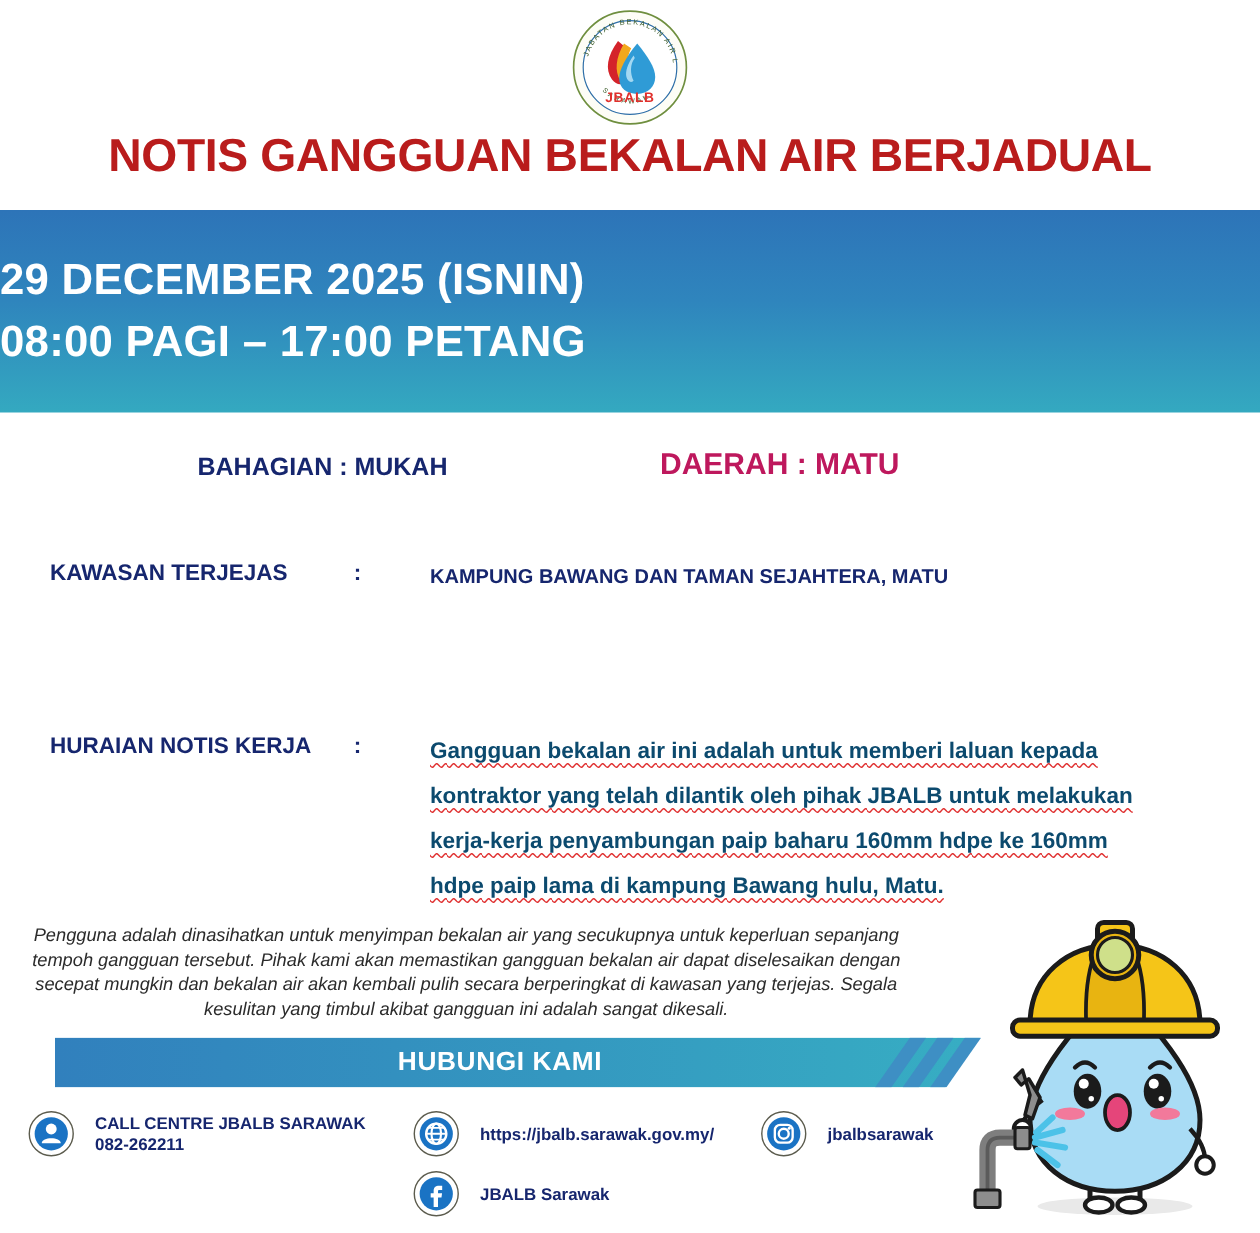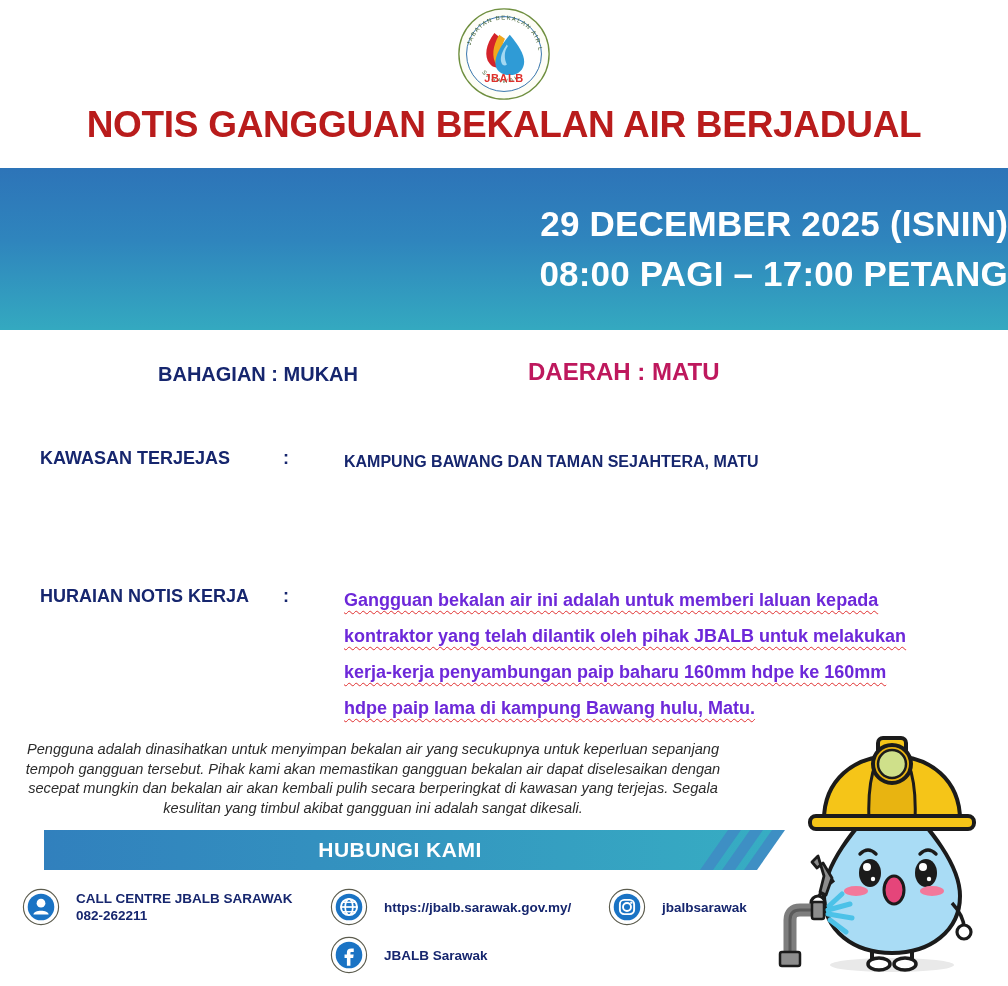--- a/index.html
+++ b/index.html
@@ -19,21 +19,21 @@
   
   .title { position:absolute; left:0; top:104px; width:1008px;
            text-align:center; font-size:37px; font-weight:bold;
            letter-spacing:-0.3px; color:#b91c1c;
            font-family:"Liberation Sans", sans-serif; }
 
   
   .date-banner { position:absolute; left:0; top:168px; width:1008px; height:162px;
                  background:linear-gradient(180deg,#2d74b8 0%,#2f85bd 45%,#34a9c0 100%);
                  display:flex; flex-direction:column;
-                 align-items:flex-end; justify-content:center; }
+                 align-items:flex-start; justify-content:center; }
   .date-line { color:#ffffff; font-size:35px; font-weight:bold;
                letter-spacing:0.2px; line-height:1.42; }
 
   
   .div-row { position:absolute; top:363px; left:0; width:1008px; }
   .div-bahagian { position:absolute; left:158px; top:0; font-size:20px;
                   font-weight:bold; color:#16266e; }
   .div-daerah { position:absolute; left:528px; top:-5px; font-size:24px;
                 font-weight:bold; color:#be185d; }
 
@@ -44,21 +44,21 @@
 
   #kawasan { top:448px; }
   #kawasan .field-label { left:40px; top:0; }
   #kawasan .field-colon { left:283px; top:0; }
   #kawasan .field-value { left:344px; top:5px; }
 
   #huraian { top:586px; }
   #huraian .field-label { left:40px; top:0; }
   #huraian .field-colon { left:283px; top:0; }
   #huraian .desc { position:absolute; left:344px; top:-4px; width:560px; }
-  .desc-line { font-size:18px; font-weight:bold; color:#6d28d9;
+  .desc-line { font-size:18px; font-weight:bold; color:#0c4a6e;
                line-height:36px; white-space:nowrap;
                text-decoration:underline wavy #e03030;
                text-underline-offset:4px;
                text-decoration-thickness:1px; }
 
   
   .disclaimer { position:absolute; left:20px; top:740px; width:706px;
                 font-size:14.6px; font-style:italic; color:#2b2b2b;
                 line-height:19.5px; text-align:center; }
 

